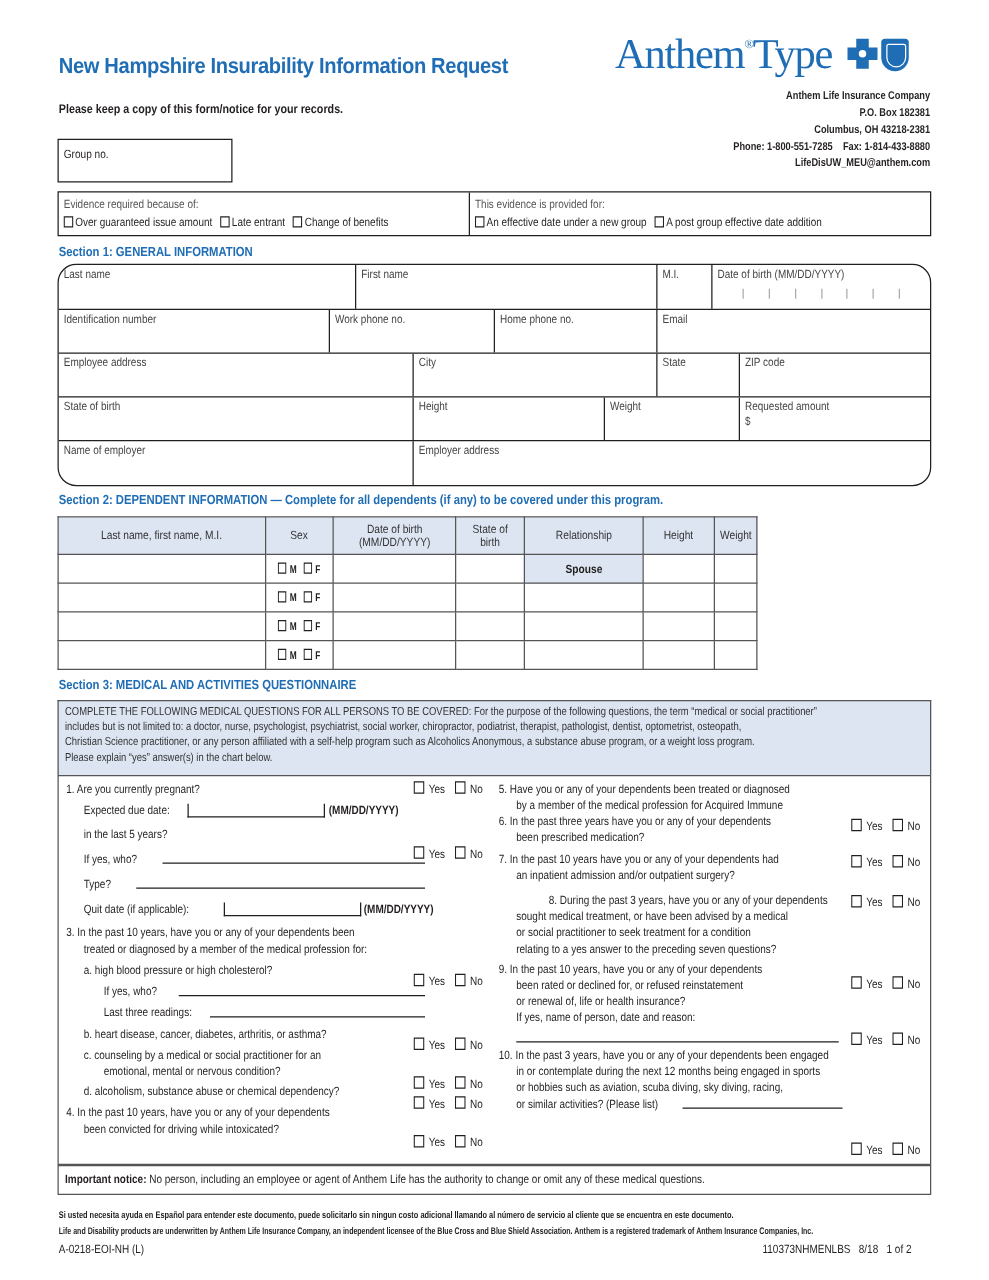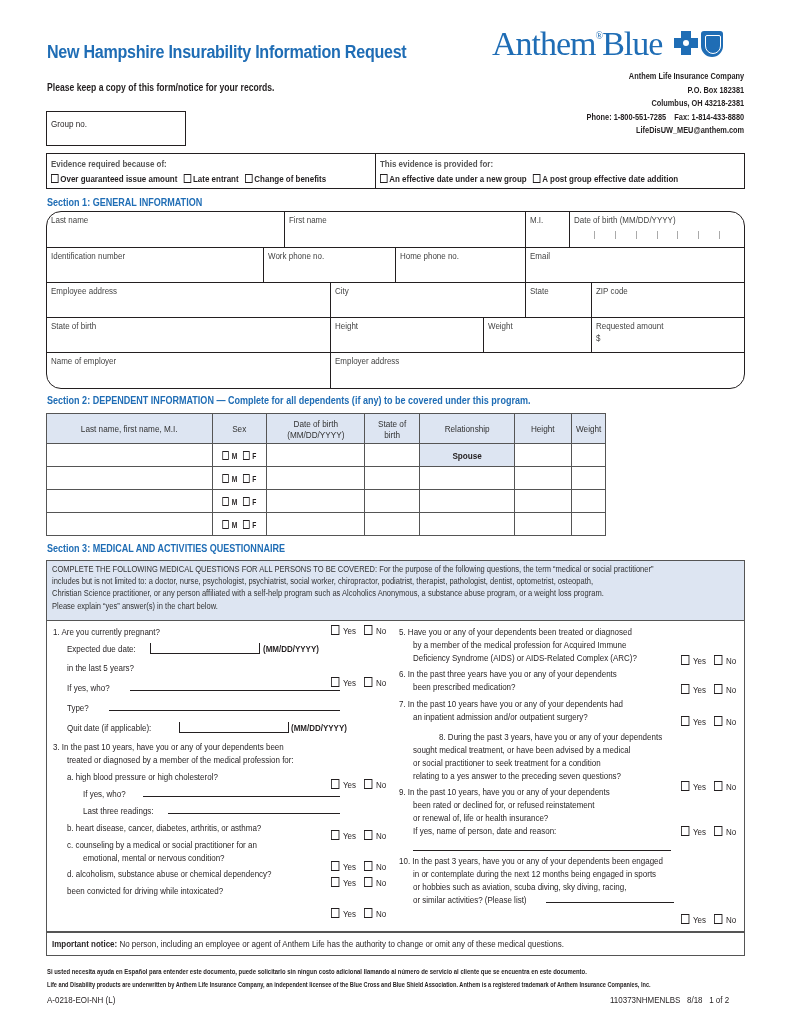--- a/index.html
+++ b/index.html
@@ -20,21 +20,21 @@
   .cross::after { content: ""; position: absolute; left: 0; top: 7px; width: 24px; height: 10px; background: #1f6db5; }
   .cross .dot { position: absolute; left: 7px; top: 7px; width: 10px; height: 10px; border-radius: 50%; background: #fff; z-index: 2; border: 2px solid #1f6db5; }
   .shield { width: 22px; height: 26px; background: #1f6db5; border-radius: 3px 3px 11px 11px; position: relative; }
   .shield::after { content: ""; position: absolute; left: 4px; top: 4px; width: 14px; height: 17px; border: 1.5px solid #fff; border-radius: 2px 2px 8px 8px; }
 
   .address { right: 47px; top: 70px; text-align: right; font-size: 9px; font-weight: bold; line-height: 13.5px; }
   .address div { transform: scaleX(0.82); transform-origin: right; white-space: nowrap; }
 
   
   .evidence { left: 46px; top: 153px; width: 699px; height: 36px; border: 1.2px solid #231f20; display: flex; }
-  .ev-col { padding: 2px 4px; font-size: 9.5px; line-height: 15px; font-weight: bold; }
+  .ev-col { padding: 2px 4px; font-size: 9.5px; line-height: 15px; }
   .ev-col div { transform: scaleX(0.84); transform-origin: left; white-space: nowrap; }
   .ev-left { width: 329px; border-right: 1.2px solid #231f20; }
   .ev-label { color: #555; }
   .cb { display: inline-block; width: 9px; height: 9px; border: 1px solid #231f20; vertical-align: -1px; margin-right: 2px; background: #fff; }
   .opt { margin-right: 5px; }
 
   .section-head { font-size: 10.5px; font-weight: bold; color: #1f6db5; white-space: nowrap; transform: scaleX(0.86); transform-origin: left; }
 
   
   .grid { left: 46px; width: 699px; border: 1.2px solid #231f20; }
@@ -75,21 +75,21 @@
   .formno { font-size: 9.5px; transform: scaleX(0.84); transform-origin: left; white-space: nowrap; }
 </style>
 </head>
 <body>
 
 <div class="abs title">New Hampshire Insurability Information Request</div>
 <div class="abs keepcopy">Please keep a copy of this form/notice for your records.</div>
 <div class="abs groupbox"><span>Group no.</span></div>
 
 <div class="abs logo">
-  <div class="logo-text"><span>Anthem</span><sup>®</sup><span>Blue</span></div>
+  <div class="logo-text"><span>Anthem</span><sup>®</sup><span>Type</span></div>
   <div class="bcbs">
     <div class="cross">
         <div class="dot"></div>
       </div>
     <div class="shield"></div>
   </div>
 </div>
 
 <div class="abs address">
   <div>Anthem Life Insurance Company</div>
@@ -243,35 +243,35 @@
       <span class="qtxt" style="position:absolute; left:238px; font-weight:bold;">(MM/DD/YYYY)</span></div>
     <div class="row" style="height:13px;"><span class="qtxt">3.  In the past 10 years, have you or any of your dependents been</span></div>
     <div class="row" style="height:17px; padding-left:14px;"><span class="qtxt">treated or diagnosed by a member of the medical profession for:</span></div>
     <div class="row" style="height:17px; padding-left:14px;"><span class="qtxt">a.  high blood pressure or high cholesterol?</span></div>
     <div class="row" style="height:17px; padding-left:30px;"><span class="qtxt">If yes, who?</span><span class="uline" style="position:absolute; left:90px; width:197px;"></span></div>
     <div class="row" style="height:17px; padding-left:30px;"><span class="qtxt">Last three readings:</span><span class="uline" style="position:absolute; left:115px; width:172px;"></span></div>
     <div class="row" style="height:17px; padding-left:14px;"><span class="qtxt">b.  heart disease, cancer, diabetes, arthritis, or asthma?</span></div>
     <div class="row" style="height:13px; padding-left:14px;"><span class="qtxt">c.  counseling by a medical or social practitioner for an</span></div>
     <div class="row" style="height:16px; padding-left:30px;"><span class="qtxt">emotional, mental or nervous condition?</span></div>
     <div class="row" style="height:17px; padding-left:14px;"><span class="qtxt">d.  alcoholism, substance abuse or chemical dependency?</span></div>
+    <div class="row" style="height:13px;"><span class="qtxt">4.  In the past 10 years, have you or any of your dependents</span></div>
     <div class="row" style="height:13px; padding-left:14px;"><span class="qtxt">been convicted for driving while intoxicated?</span></div>
   </div>
 
   <div class="yn" style="left:284px; top:4px;"><span class="cb"></span><span>Yes</span>&nbsp;&nbsp;<span class="cb"></span><span>No</span></div>
   <div class="yn" style="left:284px; top:56px;"><span class="cb"></span><span>Yes</span>&nbsp;&nbsp;<span class="cb"></span><span>No</span></div>
   <div class="yn" style="left:284px; top:158px;"><span class="cb"></span><span>Yes</span>&nbsp;&nbsp;<span class="cb"></span><span>No</span></div>
   <div class="yn" style="left:284px; top:209px;"><span class="cb"></span><span>Yes</span>&nbsp;&nbsp;<span class="cb"></span><span>No</span></div>
   <div class="yn" style="left:284px; top:240px;"><span class="cb"></span><span>Yes</span>&nbsp;&nbsp;<span class="cb"></span><span>No</span></div>
   <div class="yn" style="left:284px; top:256px;"><span class="cb"></span><span>Yes</span>&nbsp;&nbsp;<span class="cb"></span><span>No</span></div>
   <div class="yn" style="left:284px; top:287px;"><span class="cb"></span><span>Yes</span>&nbsp;&nbsp;<span class="cb"></span><span>No</span></div>
 
   <div class="qcol" style="left:352px; width:340px;">
     <div class="row" style="height:13px;"><span class="qtxt">5.  Have you or any of your dependents been treated or diagnosed</span></div>
     <div class="row" style="height:13px; padding-left:14px;"><span class="qtxt">by a member of the medical profession for Acquired Immune</span></div>
-    <div class="row" style="height:16px; padding-left:14px;"><span class="qtxt">Deficiency Syndrome (AIDS) or AIDS-Related Complex (ARC)?</span></div>
     <div class="row" style="height:13px;"><span class="qtxt">6.  In the past three years have you or any of your dependents</span></div>
     <div class="row" style="height:17px; padding-left:14px;"><span class="qtxt">been prescribed medication?</span></div>
     <div class="row" style="height:13px;"><span class="qtxt">7.  In the past 10 years have you or any of your dependents had</span></div>
     <div class="row" style="height:20px; padding-left:14px;"><span class="qtxt">an inpatient admission and/or outpatient surgery?</span></div>
     <div class="row" style="height:13px;padding-left:40px;"><span class="qtxt">8.  During the past 3 years, have you or any of your dependents</span></div>
     <div class="row" style="height:13px; padding-left:14px;"><span class="qtxt">sought medical treatment, or have been advised by a medical</span></div>
     <div class="row" style="height:13px; padding-left:14px;"><span class="qtxt">or social practitioner to seek treatment for a condition</span></div>
     <div class="row" style="height:16px; padding-left:14px;"><span class="qtxt">relating to a yes answer to the preceding seven questions?</span></div>
     <div class="row" style="height:13px;"><span class="qtxt">9.  In the past 10 years, have you or any of your dependents</span></div>
     <div class="row" style="height:13px; padding-left:14px;"><span class="qtxt">been rated or declined for, or refused reinstatement</span></div>

